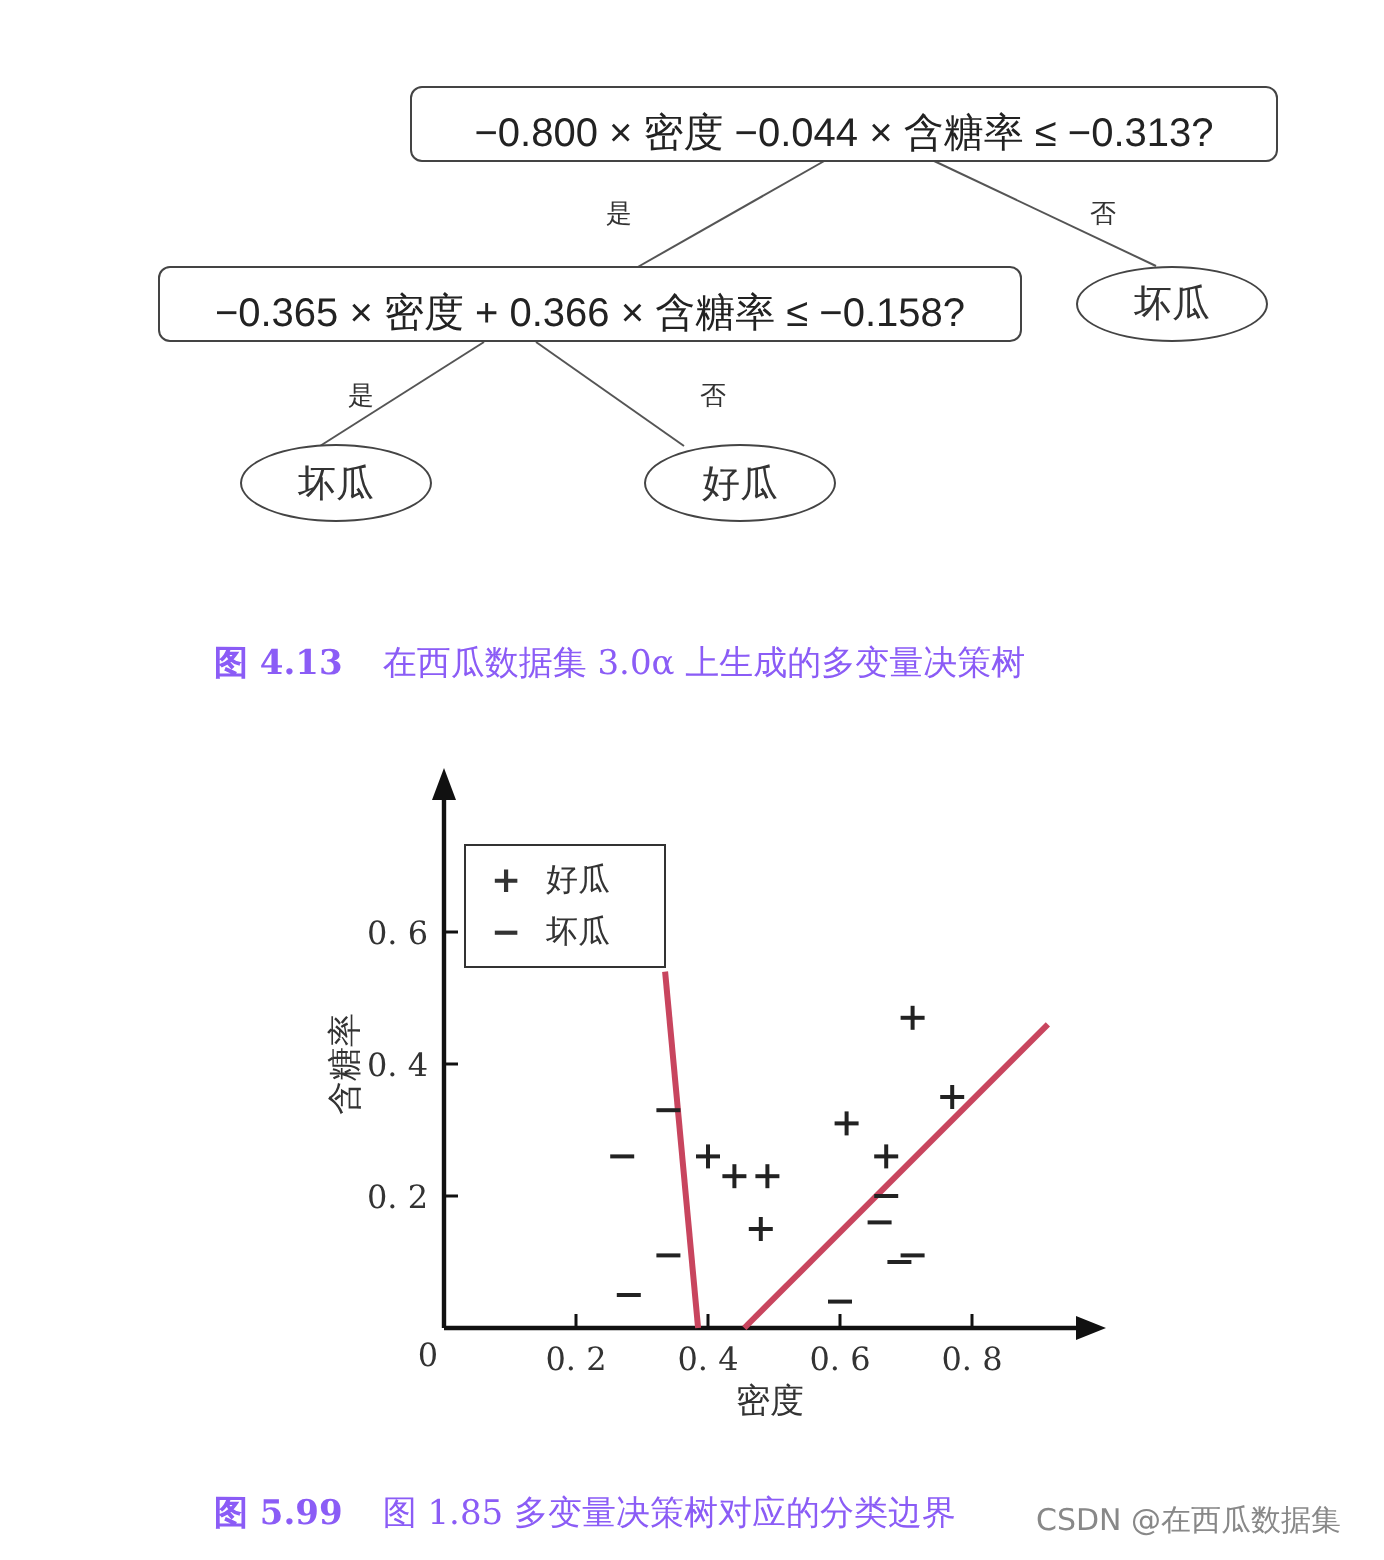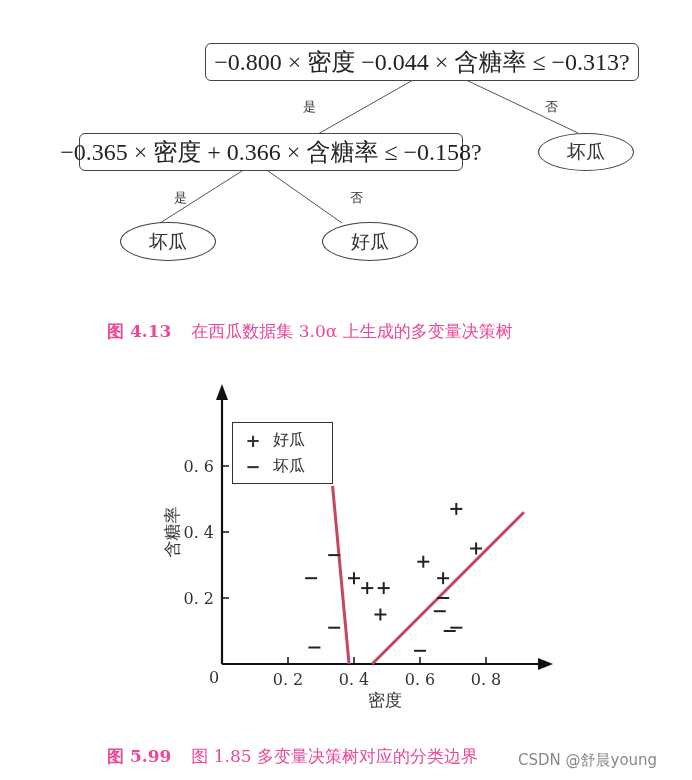--- a/index.html
+++ b/index.html
@@ -1,28 +1,28 @@
 <!DOCTYPE html>
 <html><head>
   <meta charset="utf-8">
   <style>
     html, body { margin: 0; padding: 0; background: #ffffff; }
     body { width: 692px; height: 780px; position: relative; overflow: hidden;
            font-family: "DejaVu Serif", "Liberation Serif", serif; color: #222; }
     .abs { position: absolute; }
     .node-rect { position: absolute; border: 1.3px solid #444; border-radius: 6px;
-                 background: #fff; display: flex; align-items: center; justify-content: center;
-                 font-family: Liberation Serif, serif; font-size: 24px; color: #222;
+                 background: #fff; display: flex; align-items: flex-end; justify-content: center;
+                 font-family: Liberation Sans, sans-serif; font-size: 20px; color: #222;
                  white-space: nowrap; box-sizing: border-box; }
     .node-leaf { position: absolute; border: 1.3px solid #444; border-radius: 50%;
                  background: #fff; display: flex; align-items: center; justify-content: center;
                  font-family: "DejaVu Sans", "Liberation Sans", sans-serif; font-size: 19px; color: #333;
                  box-sizing: border-box; }
     .edge-label { position: absolute; font-family: "DejaVu Sans", sans-serif; font-size: 13px; color: #333; }
-    .caption { position: absolute; font-family: "DejaVu Serif", serif; font-size: 17px; color: #ec4899; white-space: nowrap; }
+    .caption { position: absolute; font-family: "DejaVu Serif", serif; font-size: 17px; color: #8b5cf6; white-space: nowrap; }
     .caption b { font-family: "DejaVu Serif", serif; font-weight: bold; margin-right: 20px; }
     svg text { font-family: "DejaVu Serif", serif; }
     .legend { position: absolute; border: 1.2px solid #333; background: #fff; box-sizing: border-box;
               font-family: "DejaVu Sans", sans-serif; font-size: 16px; color: #333; }
     .legend-row { display: flex; align-items: center; height: 26px; }
     .legend-sym { width: 40px; text-align: center; font-weight: bold; font-size: 18px; }
     .watermark { position: absolute; font-family: "DejaVu Sans", sans-serif; font-size: 15px; color: #888; white-space: nowrap; }
   </style>
 </head>
 <body>
@@ -34,21 +34,21 @@
   <line x1="268" y1="171" x2="342" y2="223" stroke="#555" stroke-width="1"></line>
 </svg>
 
 <div class="node-rect" style="left:205px;top:43px;width:434px;height:38px;">
   <span>−0.800 × 密度 −0.044 × 含糖率 ≤ −0.313?</span>
 </div>
 
 <div class="edge-label" style="left:303px;top:98px;">是</div>
 <div class="edge-label" style="left:545px;top:98px;">否</div>
 
-<div class="node-rect" style="left:79px;top:133px;width:384px;height:38px;">
+<div class="node-rect" style="left:79px;top:133px;width:432px;height:38px;">
   <span>−0.365 × 密度 + 0.366 × 含糖率 ≤ −0.158?</span>
 </div>
 
 <div class="node-leaf" style="left:538px;top:133px;width:96px;height:38px;">
   <span>坏瓜</span>
 </div>
 
 <div class="edge-label" style="left:174px;top:189px;">是</div>
 <div class="edge-label" style="left:350px;top:189px;">否</div>
 
@@ -165,13 +165,13 @@
   <div class="legend-row">
     <span class="legend-sym">−</span>
     <span>坏瓜</span>
   </div>
 </div>
 
 <div class="caption" style="left:107px;top:745px;">
   <b>图 5.99</b><span>图 1.85 多变量决策树对应的分类边界</span>
 </div>
 
-<div class="watermark" style="left:518px;top:751px;">CSDN @舒晨young</div>
+<div class="watermark" style="left:518px;top:751px;">CSDN @在西瓜数据集</div>
 
 </body></html>

